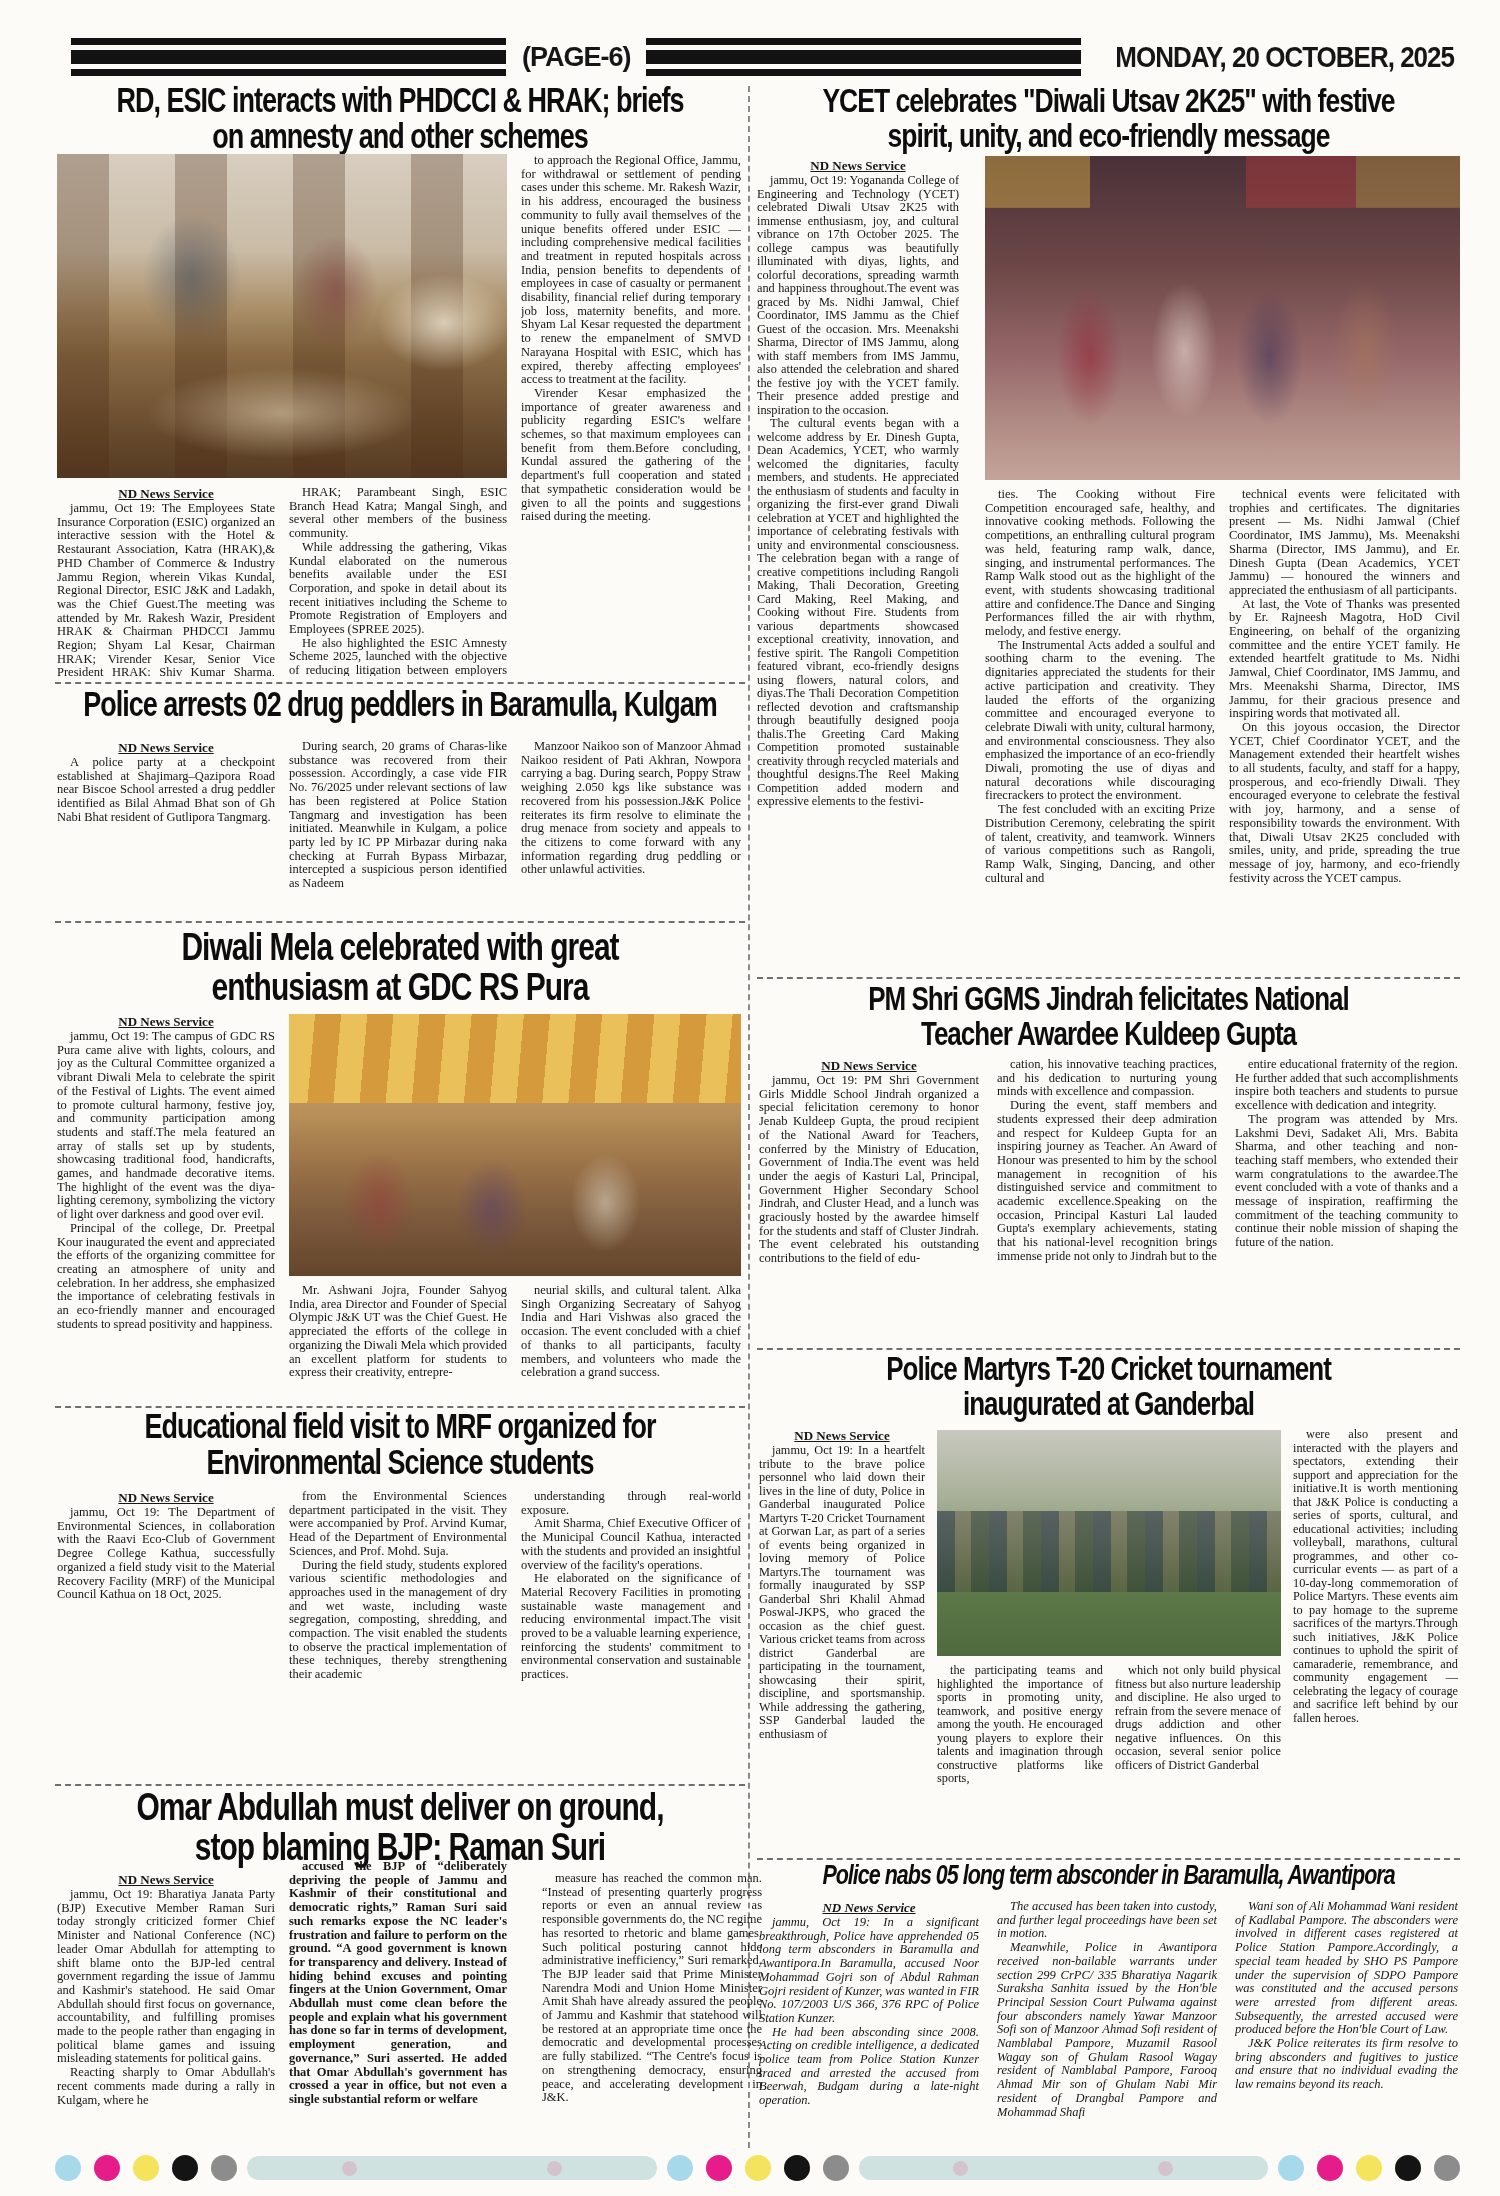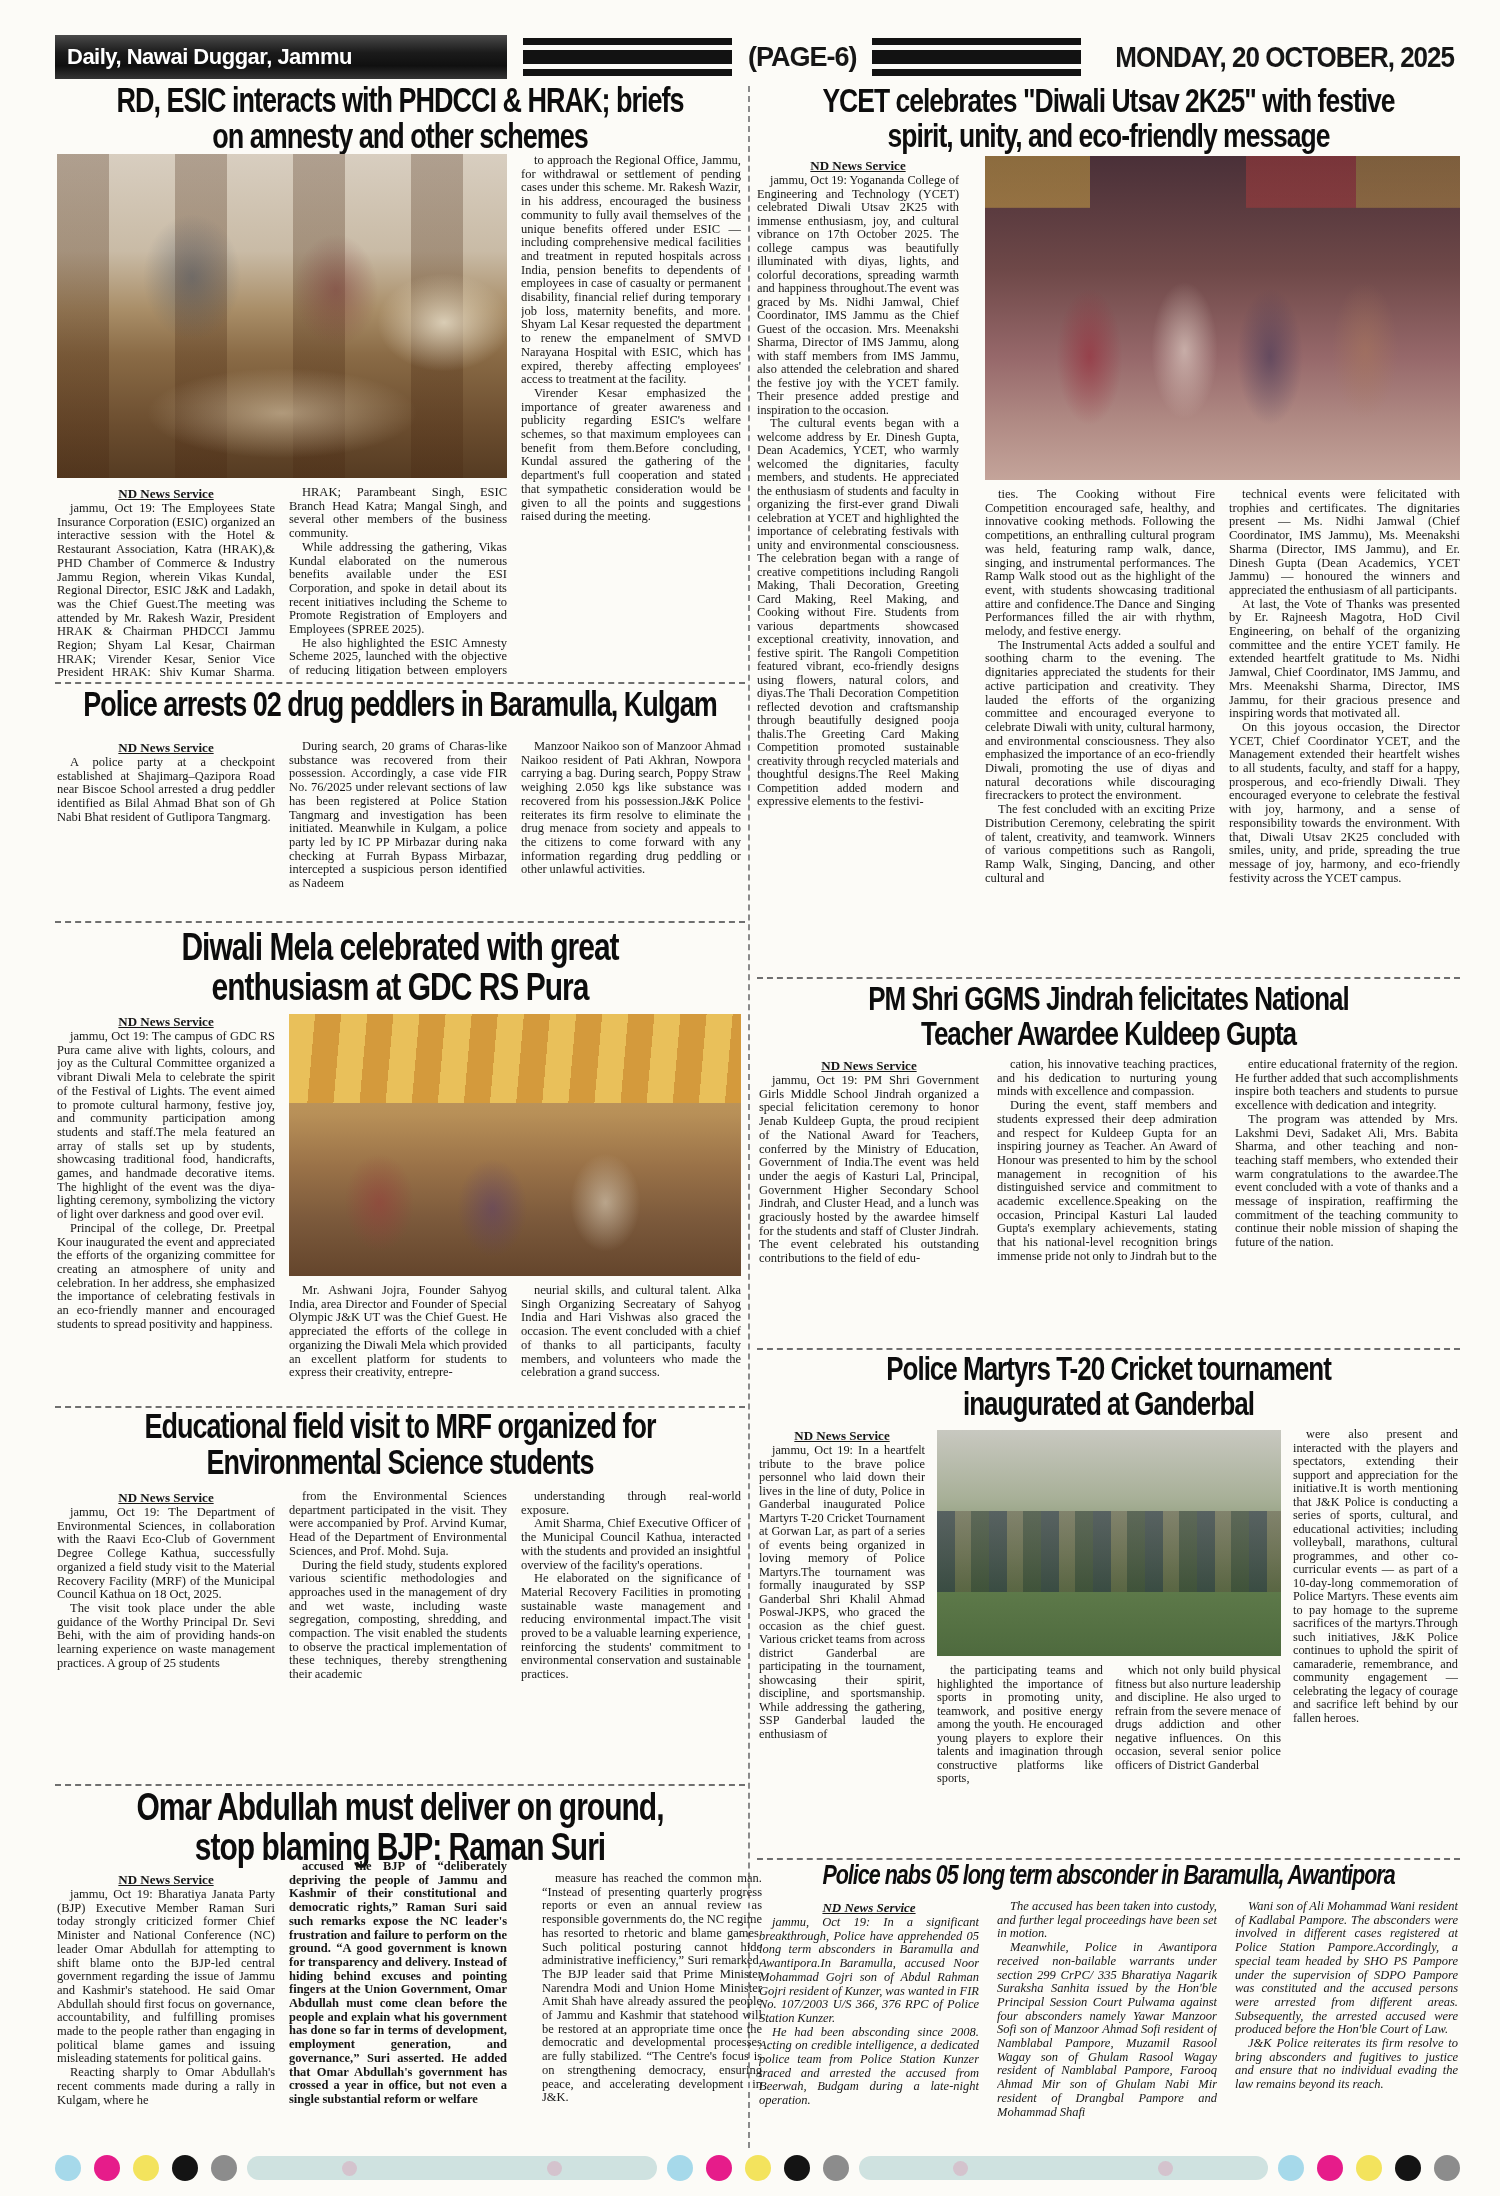--- a/index.html
+++ b/index.html
@@ -119,21 +119,20 @@
   .reg-row{position:absolute;left:55px;top:2152px;width:1405px;height:32px;display:flex;align-items:center;gap:10px;}
   .reg-dots{display:flex;gap:13px;align-items:center;}
   .reg-dot{width:26px;height:26px;border-radius:50%;display:inline-block;}
   .reg-bar{flex:1;height:24px;border-radius:12px;display:flex;align-items:center;justify-content:space-around;}
   .bar-dot{width:15px;height:15px;border-radius:50%;opacity:.55;}
 </style>
 </head>
 <body>
 
 <header class="page-header">
-  <div class="masthead">Daily, Nawai Duggar, Jammu</div>
   <div class="bar-stack">
       <div class="b"></div>
       <div class="b mid"></div>
       <div class="b"></div>
     </div>
   <div class="page-label">(PAGE-6)</div>
   <div class="bar-stack">
       <div class="b"></div>
       <div class="b mid"></div>
       <div class="b"></div>
@@ -309,21 +308,20 @@
 
 <section class="article art-field">
   <h1 class="headline">
     <span class="hl">Educational field visit to MRF organized for</span>
     <span class="hl">Environmental Science students</span>
   </h1>
   <div class="col col1">
     <div class="byline">ND News Service</div>
     <div class="paras">
         <p>jammu, Oct 19:  The Department of Environmental Sciences, in collaboration with the Raavi Eco-Club of Government Degree College Kathua, successfully organized a field study visit to the Material Recovery Facility (MRF) of the Municipal Council Kathua on 18 Oct, 2025.</p>
-        <p>The visit took place under the able guidance of the Worthy Principal Dr. Sevi Behi, with the aim of providing hands-on learning experience on waste management practices. A group of 25 students</p>
       </div>
   </div>
   <div class="col col2">
       <div class="paras">
         <p>from the Environmental Sciences department participated in the visit. They were accompanied by Prof. Arvind Kumar, Head of the Department of Environmental Sciences, and Prof. Mohd. Suja.</p>
         <p>During the field study, students explored various scientific methodologies and approaches used in the management of dry and wet waste, including waste segregation, composting, shredding, and compaction. The visit enabled the students to observe the practical implementation of these techniques, thereby strengthening their academic</p>
       </div>
     </div>
   <div class="col col3">
       <div class="paras">

